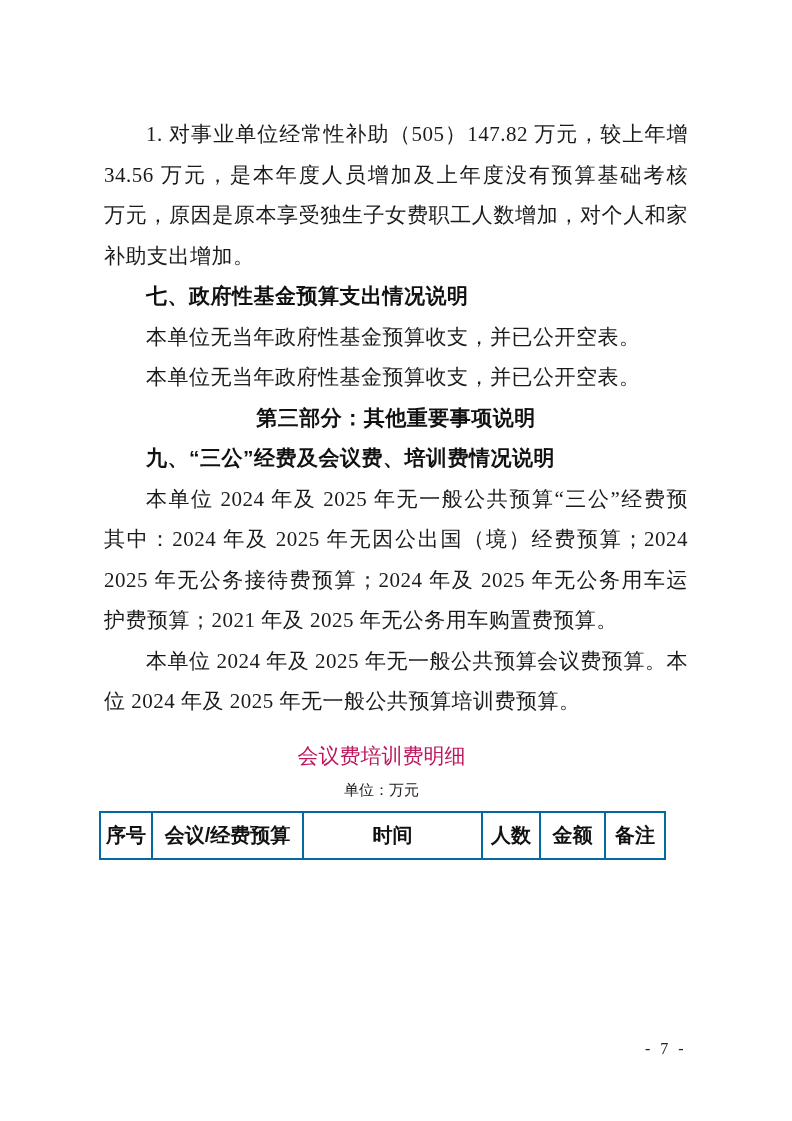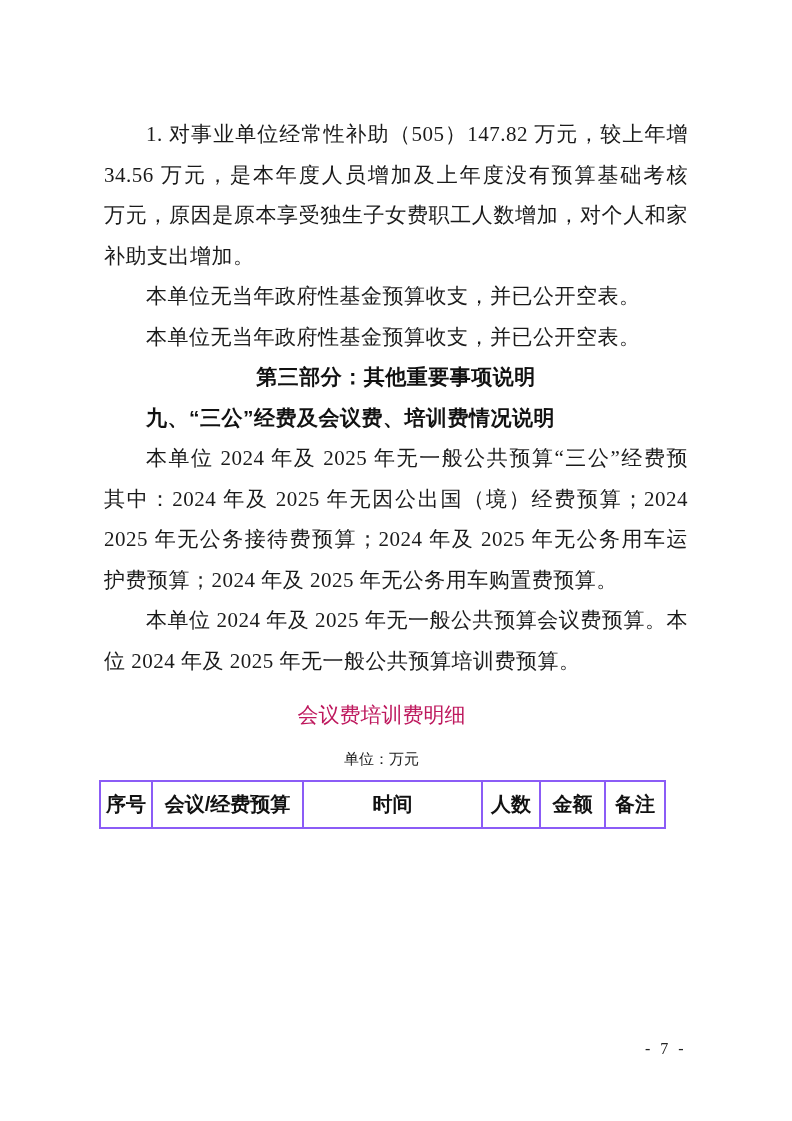--- a/index.html
+++ b/index.html
@@ -62,33 +62,33 @@
     line-height: 41px;
     height: 41px;
     margin-top: 13px;
     text-align: center;
     color: #be185d;
   }
   .unit-label {
     font-size: 15px;
     line-height: 22px;
     height: 22px;
-    margin-top: 13px;
+    margin-top: 3px;
     text-align: center;
     font-family: "Liberation Serif", serif;
     color: #1a1a1a;
   }
   table.meeting {
     margin-top: 10px;
     border-collapse: collapse;
     table-layout: fixed;
     width: 565px;
   }
   table.meeting th {
-    border: 2px solid #8b5cf6;
+    border: 2px solid #0369a1;
     height: 45px;
     padding: 0;
     font-family: "Liberation Sans", sans-serif;
     font-weight: 700;
     font-size: 20px;
     text-align: center;
     vertical-align: middle;
     color: #111111;
     overflow: hidden;
     white-space: nowrap;
@@ -107,30 +107,31 @@
 <body>
 
 <div class="page">
   <div class="content">
 
     <div class="ln indent fill">1. 对事业单位经常性补助（505）147.82 万元，较上年增加</div>
     <div class="ln fill">34.56 万元，是本年度人员增加及上年度没有预算基础考核奖，</div>
     <div class="ln fill">万元，原因是原本享受独生子女费职工人数增加，对个人和家庭</div>
     <div class="ln">补助支出增加。</div>
 
+    <div class="ln heading indent">七、政府性基金预算支出情况说明</div>
     <div class="ln indent">本单位无当年政府性基金预算收支，并已公开空表。</div>
     <div class="ln indent">本单位无当年政府性基金预算收支，并已公开空表。</div>
 
     <div class="ln heading center">第三部分：其他重要事项说明</div>
     <div class="ln heading indent">九、“三公”经费及会议费、培训费情况说明</div>
 
     <div class="ln indent fill">本单位 2024 年及 2025 年无一般公共预算“三公”经费预算。</div>
     <div class="ln fill">其中：2024 年及 2025 年无因公出国（境）经费预算；2024 年及</div>
     <div class="ln fill">2025 年无公务接待费预算；2024 年及 2025 年无公务用车运行维</div>
-    <div class="ln">护费预算；2024 年及 2025 年无公务用车购置费预算。</div>
+    <div class="ln">护费预算；2021 年及 2025 年无公务用车购置费预算。</div>
     <div class="ln indent fill">本单位 2024 年及 2025 年无一般公共预算会议费预算。本单</div>
     <div class="ln">位 2024 年及 2025 年无一般公共预算培训费预算。</div>
 
     <div class="table-block">
       <div class="table-title">会议费培训费明细</div>
       <div class="unit-label">单位：万元</div>
       <table class="meeting">
         <colgroup>
           <col style="width:52px">
           <col style="width:151px">

